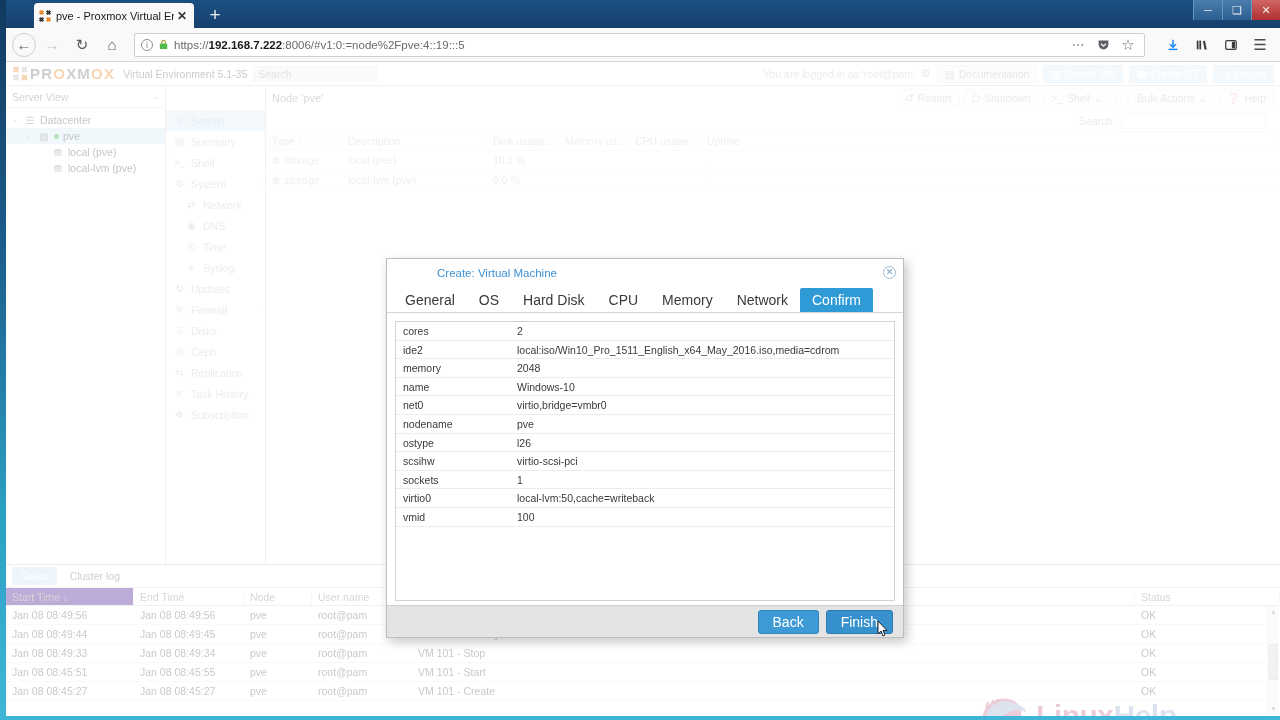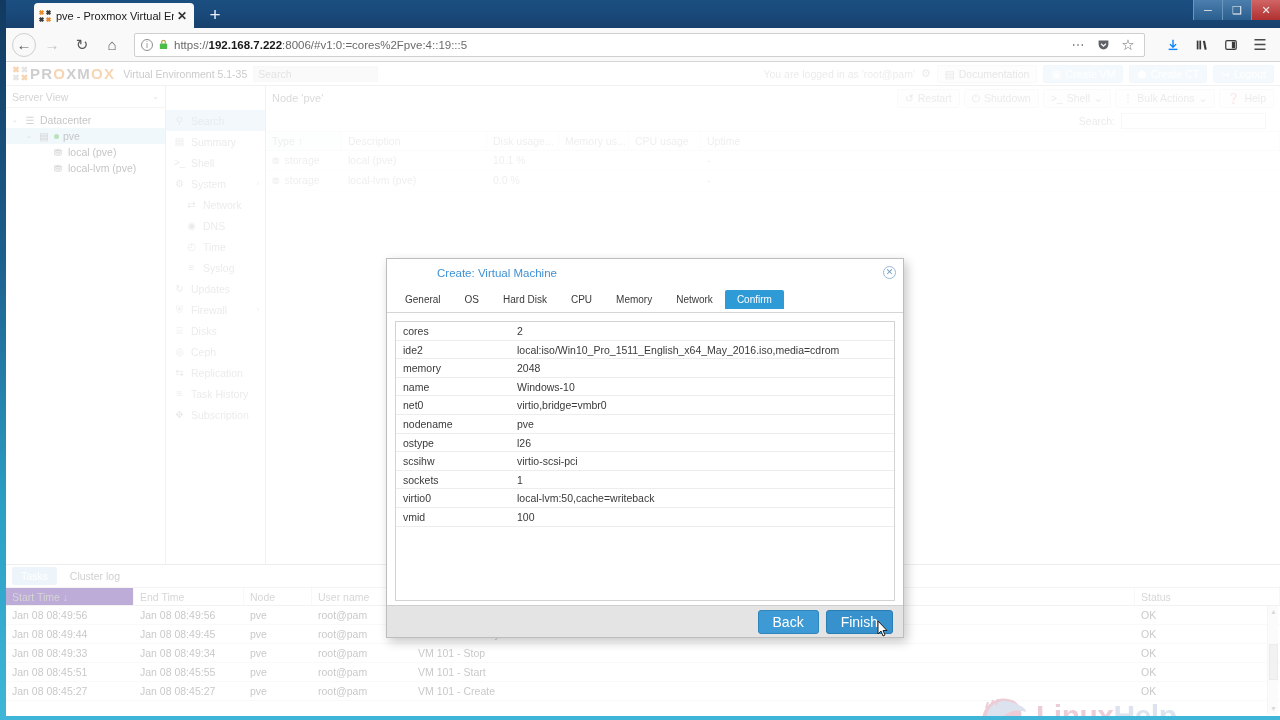--- a/index.html
+++ b/index.html
@@ -178,21 +178,21 @@
     display: flex; flex-direction: column;
   }
   #modal-head { height: 28px; display: flex; align-items: center; padding: 0 8px; position: relative; }
   #modal-title { font-size: 11.5px; color: #3f91d4; margin-left: 42px; }
   #modal-close {
     position: absolute; right: 7px; top: 7px; width: 13px; height: 13px; border-radius: 50%;
     border: 1px solid #9ab8d2; color: #6f9dc6; font-size: 9px; line-height: 11px; text-align: center;
   }
   #modal-tabs { height: 26px; display: flex; align-items: center; gap: 0; padding-left: 6px;
     border-bottom: 1px solid #d5d5d5; }
-  .mtab { font-size: 10px; color: #3a3a3a; padding: 4px 12px; border-radius: 2px 2px 0 0; }
+  .mtab { font-size: 14px; color: #3a3a3a; padding: 4px 12px; border-radius: 2px 2px 0 0; }
   .mtab.active { background: #2e9bd6; color: #fff; }
   #modal-body { flex: 1; padding: 8px 8px 4px 8px; display: flex; flex-direction: column; }
   #kvgrid { border: 1px solid #d3d3d3; flex: 1; display: flex; flex-direction: column; background:#fff; }
   #kvgrid .kvhead { display: flex; height: 19px; border-bottom: 1px solid #d3d3d3; font-size: 10.5px; color: #777; }
   #kvgrid .kvhead .kh { width: 114px; background: #eef6fb; padding-left: 7px; line-height: 18px; border-right: 1px solid #dcdcdc; }
   #kvgrid .kvhead .vh { flex: 1; padding-left: 7px; line-height: 18px; }
   #kvgrid .kvrow { display: flex; height: 18.6px; border-bottom: 1px solid #ededed; font-size: 10.5px; color: #3a3a3a; }
   #kvgrid .kvrow .k { width: 114px; padding-left: 7px; line-height: 18px; }
   #kvgrid .kvrow .v { flex: 1; padding-left: 7px; line-height: 18px; }
   #kvfill { flex: 1; }
@@ -245,21 +245,21 @@
     <div class="navbtn" style="border:1px solid #cfcfd1;border-radius:50%;width:24px;height:24px;">←</div>
     <div class="navbtn disabled">→</div>
     <div class="navbtn">↻</div>
     <div class="navbtn">⌂</div>
     <div id="urlbar">
       <span class="infoicon">i</span>
       <svg class="lockicon" viewBox="0 0 12 12" width="11" height="11">
         <rect x="2" y="5" width="8" height="6" rx="1" fill="#4cbb47"></rect>
         <path d="M4 5 V3.4 A2 2 0 0 1 8 3.4 V5" stroke="#b3a03a" stroke-width="1.3" fill="none"></path>
       </svg>
-      <span id="urltext"><span>https://</span><span class="host">192.168.7.222</span><span>:8006/#v1:0:=cores%2Fpve:4::19:::5</span></span>
+      <span id="urltext"><span>https://</span><span class="host">192.168.7.222</span><span>:8006/#v1:0:=node%2Fpve:4::19:::5</span></span>
       <span class="ubicon">⋯</span>
       <span class="ubicon" style="color:#5e6166;">
         <svg viewBox="0 0 16 16" width="13" height="13">
             <path d="M2 3 h12 v5 a6 6 0 0 1 -12 0 z" fill="#5e6166"></path>
             <path d="M5 7 l3 3 l3 -3" stroke="#f9f9fa" stroke-width="1.6" fill="none"></path>
           </svg>
       </span>
       <span class="ubicon" style="font-size:15px;">☆</span>
     </div>
     <div id="toolbar-right">

